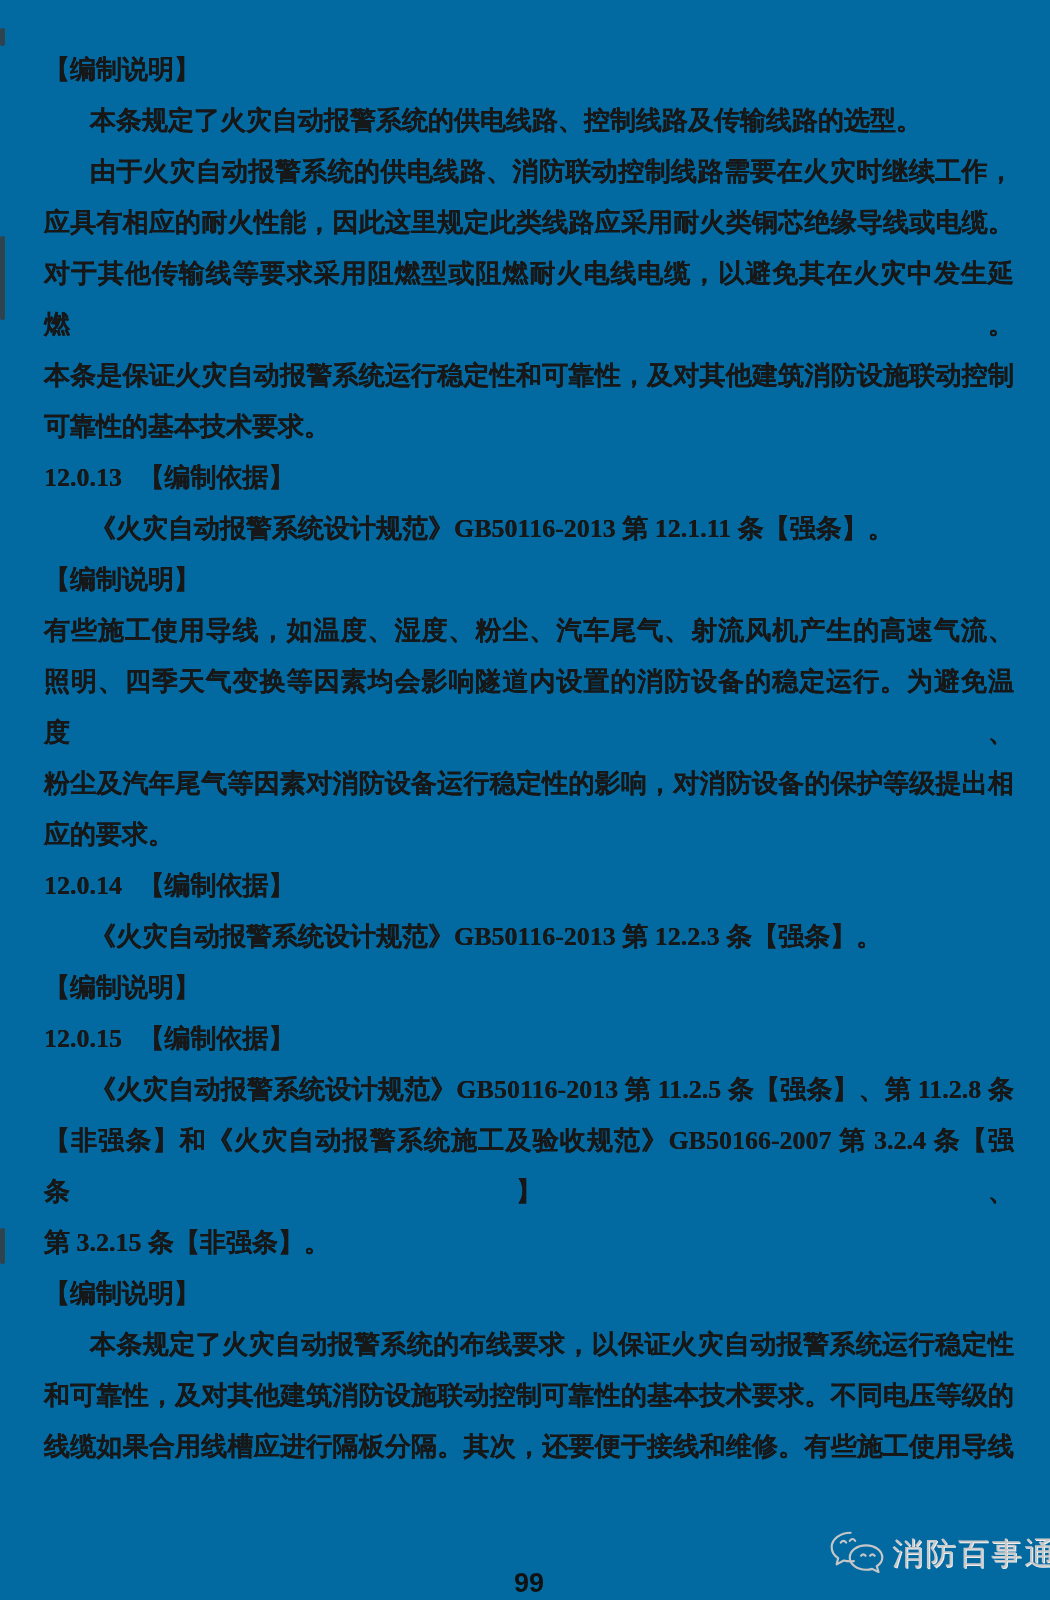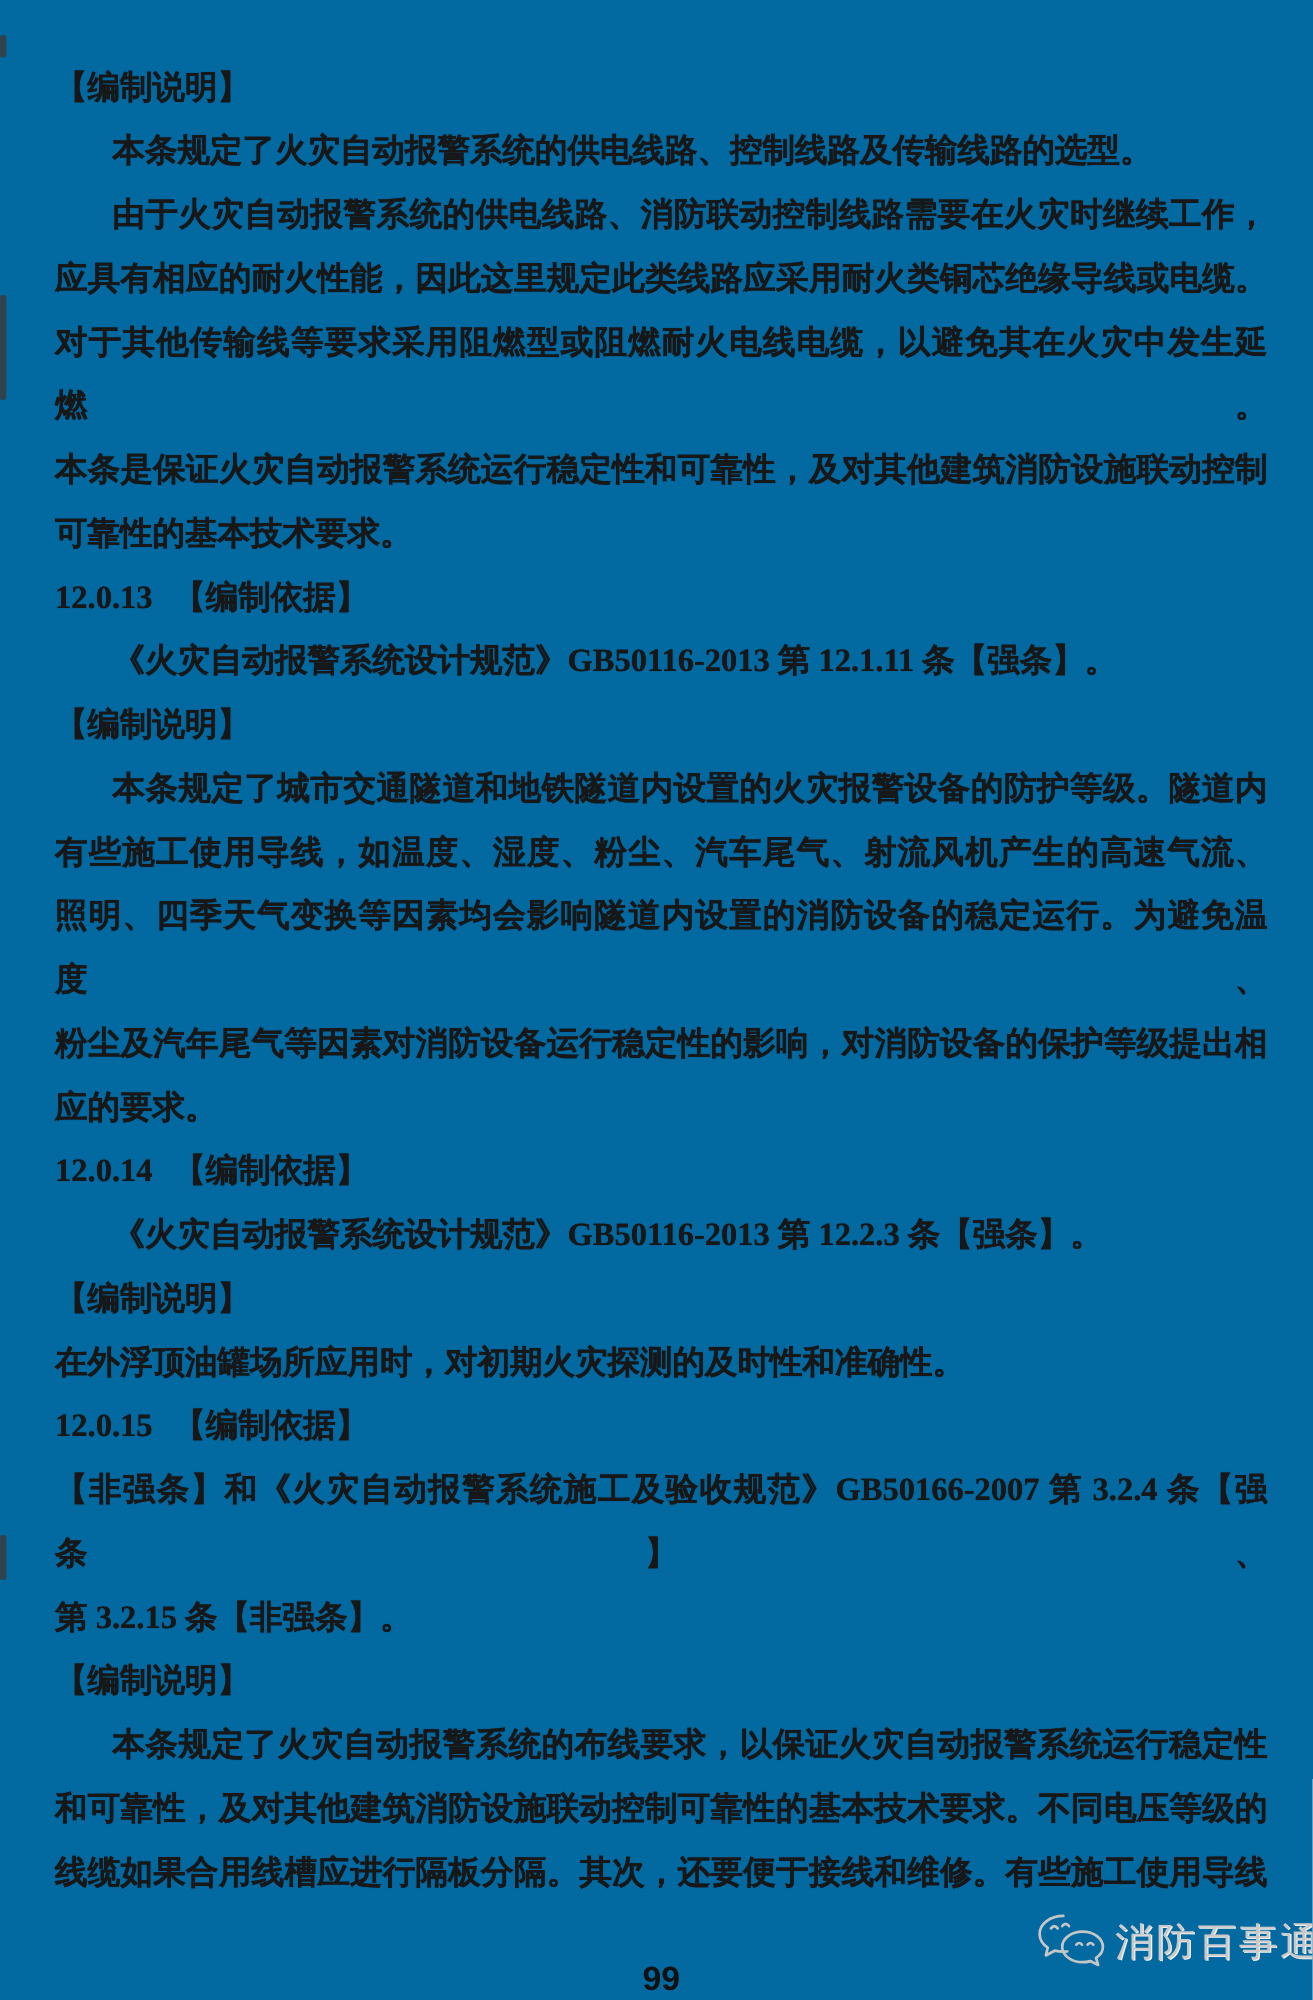--- a/index.html
+++ b/index.html
@@ -87,30 +87,29 @@
   <div class="line header">【编制说明】</div>
       <div class="line indent">本条规定了火灾自动报警系统的供电线路、控制线路及传输线路的选型。</div>
       <div class="line indent justify">由于火灾自动报警系统的供电线路、消防联动控制线路需要在火灾时继续工作，</div>
       <div class="line justify">应具有相应的耐火性能，因此这里规定此类线路应采用耐火类铜芯绝缘导线或电缆。</div>
       <div class="line justify">对于其他传输线等要求采用阻燃型或阻燃耐火电线电缆，以避免其在火灾中发生延燃。</div>
       <div class="line justify">本条是保证火灾自动报警系统运行稳定性和可靠性，及对其他建筑消防设施联动控制</div>
       <div class="line">可靠性的基本技术要求。</div>
       <div class="line header">12.0.13 【编制依据】</div>
       <div class="line indent">《火灾自动报警系统设计规范》GB50116-2013 第 12.1.11 条【强条】。</div>
       <div class="line header">【编制说明】</div>
-      <div class="line indent justify">本条规定了城市交通隧道和地铁隧道内设置的火灾报警设备的防护等级。隧道内</div>
       <div class="line justify">有些施工使用导线，如温度、湿度、粉尘、汽车尾气、射流风机产生的高速气流、</div>
       <div class="line justify">照明、四季天气变换等因素均会影响隧道内设置的消防设备的稳定运行。为避免温度、</div>
       <div class="line justify">粉尘及汽年尾气等因素对消防设备运行稳定性的影响，对消防设备的保护等级提出相</div>
       <div class="line">应的要求。</div>
       <div class="line header">12.0.14 【编制依据】</div>
       <div class="line indent">《火灾自动报警系统设计规范》GB50116-2013 第 12.2.3 条【强条】。</div>
       <div class="line header">【编制说明】</div>
-      <div class="line">在外浮顶油罐场所应用时，对初期火灾探测的及时性和准确性。</div>
       <div class="line header">12.0.15 【编制依据】</div>
+      <div class="line indent justify">《火灾自动报警系统设计规范》GB50116-2013 第 11.2.5 条【强条】、第 11.2.8 条</div>
       <div class="line justify">【非强条】和《火灾自动报警系统施工及验收规范》GB50166-2007 第 3.2.4 条【强条】、</div>
       <div class="line">第 3.2.15 条【非强条】。</div>
       <div class="line header">【编制说明】</div>
       <div class="line indent justify">本条规定了火灾自动报警系统的布线要求，以保证火灾自动报警系统运行稳定性</div>
       <div class="line justify">和可靠性，及对其他建筑消防设施联动控制可靠性的基本技术要求。不同电压等级的</div>
       <div class="line justify">线缆如果合用线槽应进行隔板分隔。其次，还要便于接线和维修。有些施工使用导线</div>
     </div>
 
   <div class="watermark">
     <svg width="58" height="47" viewBox="0 0 64 52" aria-hidden="true">

